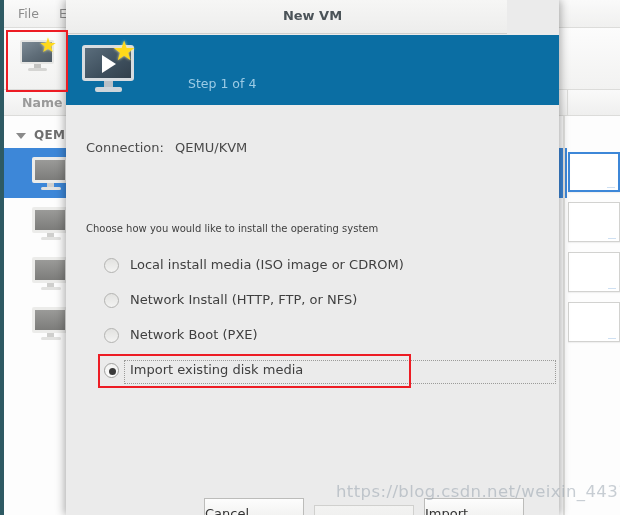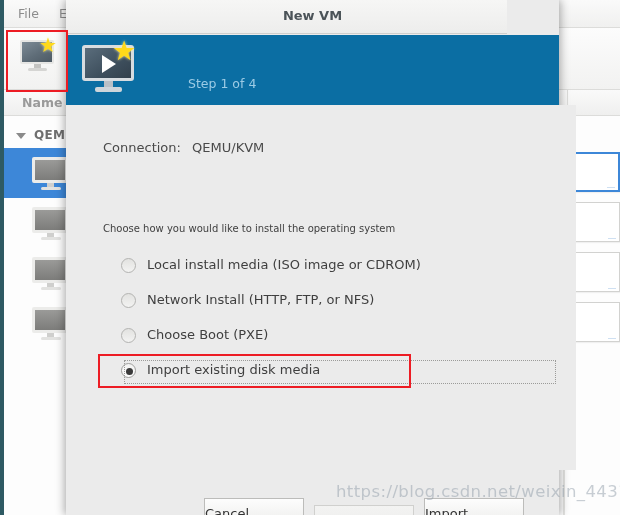--- a/index.html
+++ b/index.html
@@ -203,21 +203,21 @@
   #header-subtitle {
     position: absolute;
     left: 82px; top: 41px;
     font-size: 12.5px;
     color: #9ccbe5;
     margin-left: 40px;
   }
 
   #dialog-body {
     position: absolute;
-    left: 17px; top: 105px;
+    left: 0; top: 105px;
     width: 493px; height: 365px;
     background: #ebebeb;
   }
   #connection-row {
     position: absolute;
     left: 20px; top: 35px;
     font-size: 13px;
     color: #4a4a4a;
   }
   #connection-value { margin-left: 7px; }
@@ -447,21 +447,21 @@
       <div class="radio-label">Local install media (ISO image or CDROM)</div>
     </div>
 
     <div class="radio-row" style="top:185px;">
       <div class="radio-knob"></div>
       <div class="radio-label">Network Install (HTTP, FTP, or NFS)</div>
     </div>
 
     <div class="radio-row" style="top:220px;">
       <div class="radio-knob"></div>
-      <div class="radio-label">Choose Boot (PXE)</div>
+      <div class="radio-label">Network Boot (PXE)</div>
     </div>
 
     <div class="radio-row checked" style="top:255px;">
       <div class="radio-knob">
         <div class="radio-dot"></div>
       </div>
       <div class="radio-label">Import existing disk media</div>
     </div>
   </div>
 

